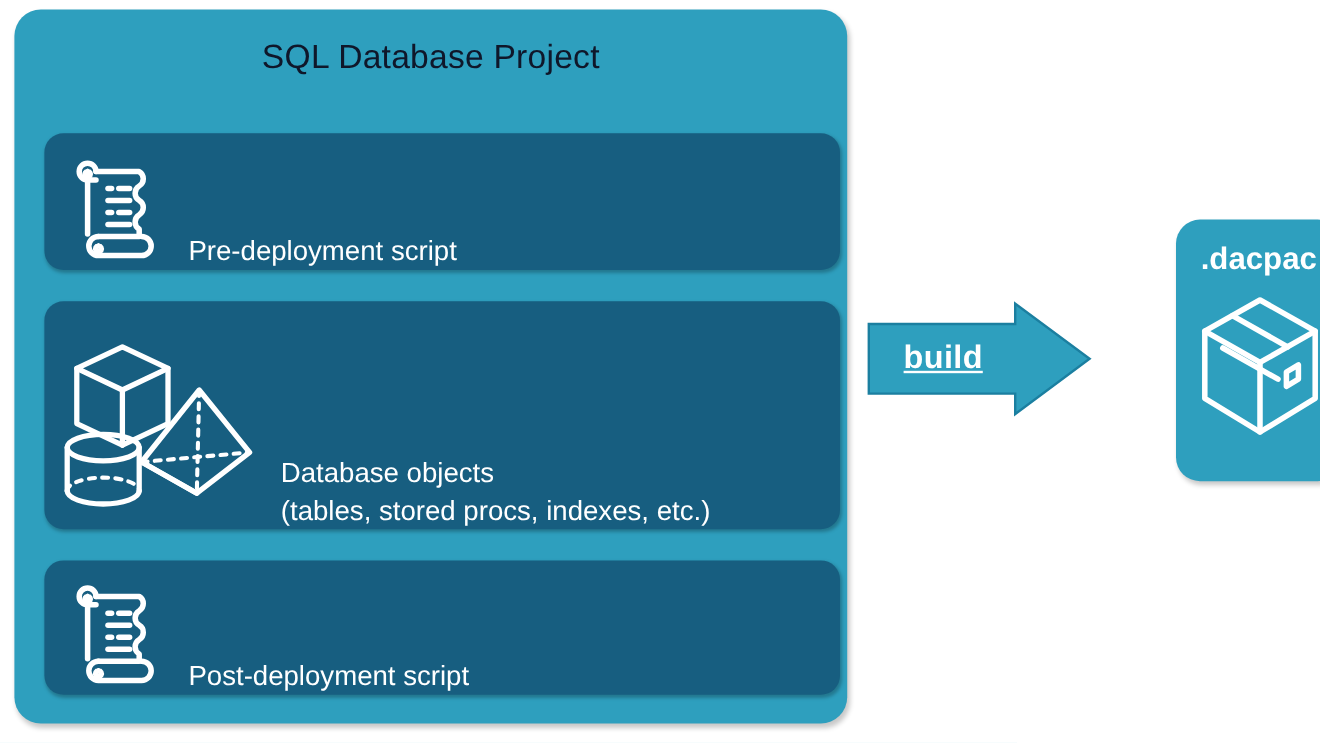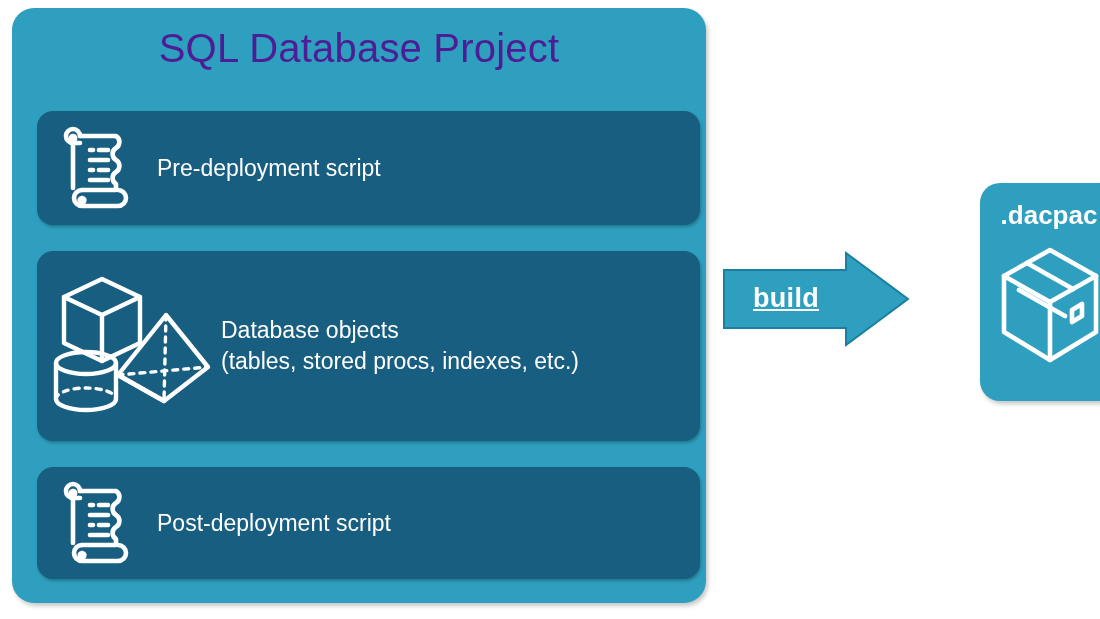--- a/index.html
+++ b/index.html
@@ -29,39 +29,39 @@
     box-shadow: 2px 3px 4px rgba(0,0,0,0.22);
     box-sizing: border-box;
   }
 
   #project-title {
     position: absolute;
     left: 0;
     top: 14px;
     width: 694px;
     text-align: center;
-    color: #4c1d95;
-    font-size: 40px;
+    color: #0f172a;
+    font-size: 28px;
     font-weight: 400;
     letter-spacing: 0.2px;
     line-height: 52px;
     white-space: nowrap;
   }
 
   
   .card {
     position: absolute;
     left: 25px;
     width: 663px;
     background: #175e80;
     border-radius: 16px;
     box-shadow: 1px 2px 3px rgba(0,0,0,0.25);
     box-sizing: border-box;
     display: flex;
-    align-items: center;
+    align-items: flex-end;
   }
   #card-pre   { top: 103px; height: 114px; }
   #card-objects { top: 243px; height: 190px; }
   #card-post  { top: 459px; height: 112px; }
 
   .card-icon {
     flex: 0 0 auto;
     display: flex;
     align-items: center;
     justify-content: center;
@@ -70,21 +70,21 @@
   #card-post .card-icon { width: 120px; height: 100px; }
   #card-objects .card-icon { width: 180px; height: 170px; }
 
   .card-label {
     color: #ffffff;
     font-size: 23px;
     line-height: 31px;
     font-weight: 400;
     white-space: pre-line;
   }
-  #card-objects .card-label { margin-left: 4px; }
+  #card-objects .card-label { margin-left: 17px; }
 
   
   #build-arrow {
     position: absolute;
     left: 722px;
     top: 249px;
     width: 190px;
     height: 100px;
   }
   #build-arrow-label {

